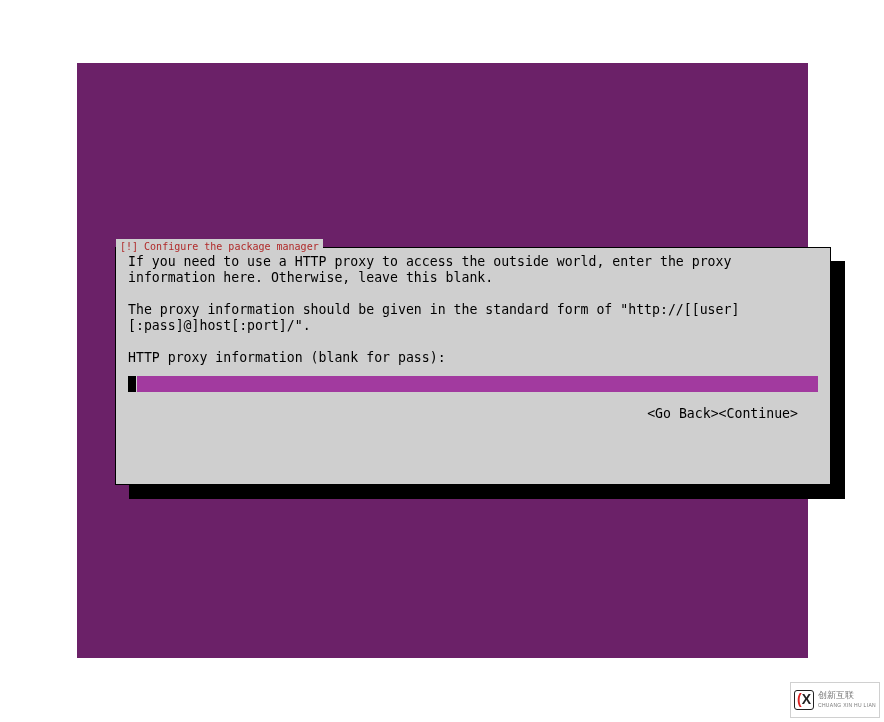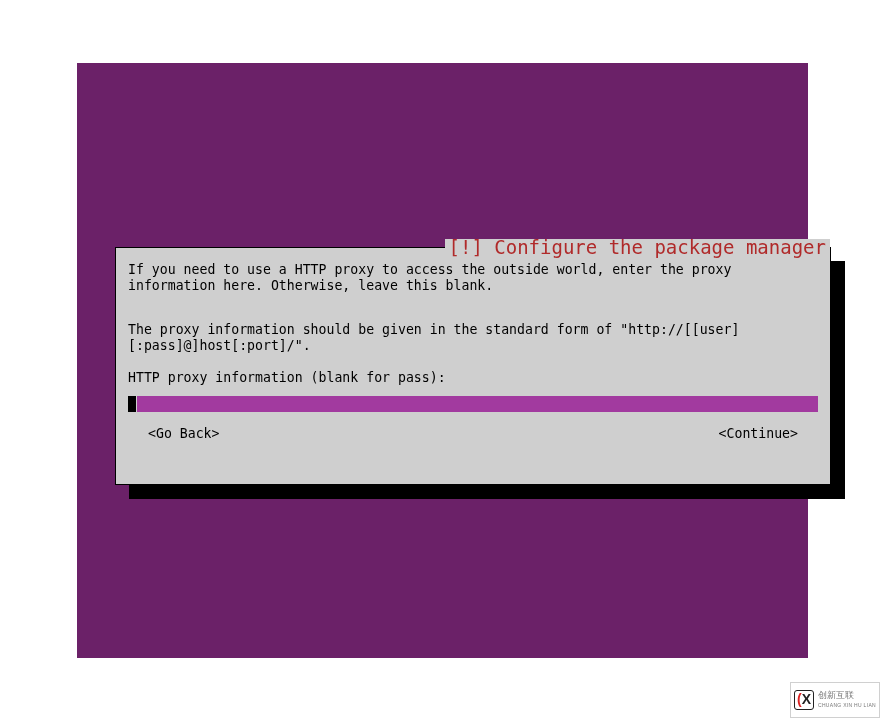--- a/index.html
+++ b/index.html
@@ -33,31 +33,31 @@
     color: #000000;
     border: 1px solid #000000;
     box-sizing: border-box;
     padding: 6px 12px 8px 12px;
   }
   .title-row {
     position: absolute;
     top: -9px;
     left: 0;
     right: 0;
-    text-align: right;
-    font-size: 19px;
+    text-align: left;
+    font-size: 10px;
   }
   .title-inner {
     display: inline-block;
     background: #cfcfcf;
     padding: 0 4px;
     color: #b02a2a; 
   }
   .body-text {
-    margin-top: 8px;
+    margin-top: 0;
     white-space: pre-wrap;
     color: #000000;
   }
   .input-row {
     margin-top: 10px;
     margin-bottom: 10px;
     display: flex;
     align-items: flex-end;
   }
   .cursor-cell {
@@ -68,21 +68,21 @@
     margin-right: 1px;
     flex: none;
   }
   .input-strip {
     flex: 1;
     height: 16px;
     background: #a23a9f; 
   }
   .button-row {
     display: flex;
-    justify-content: space-between;
+    justify-content: flex-end;
     padding: 0 20px;
     margin-top: 14px;
   }
   .btn {
     color: #000000;
   }
   .hint-bar {
     position: absolute;
     left: 8px;
     bottom: 6px;
@@ -127,21 +127,21 @@
   <div class="dialog-shadow" style="left:52px; top:198px; width:716px; height:238px;"></div>
 
   <div class="dialog" style="left:38px; top:184px; width:716px; height:238px;">
 
     <div class="title-row">
       <span class="title-inner">[!] Configure the package manager</span>
     </div>
 
     <div class="body-text">If you need to use a HTTP proxy to access the outside world, enter the proxy information here. Otherwise, leave this blank.</div>
     <div style="height:16px"></div>
-    <div class="body-text" style="margin-top:12px">The proxy information should be given in the standard form of "http://[[user][:pass]@]host[:port]/".</div>
+    <div class="body-text" style="margin-top:0">The proxy information should be given in the standard form of "http://[[user][:pass]@]host[:port]/".</div>
     <div style="height:16px"></div>
     <div class="body-text" style="margin-top:0">HTTP proxy information (blank for pass):</div>
 
     <div class="input-row">
       <span class="cursor-cell"></span>
       <span class="input-strip"></span>
     </div>
 
     <div class="button-row">
       <span class="btn">&lt;Go Back&gt;</span>

